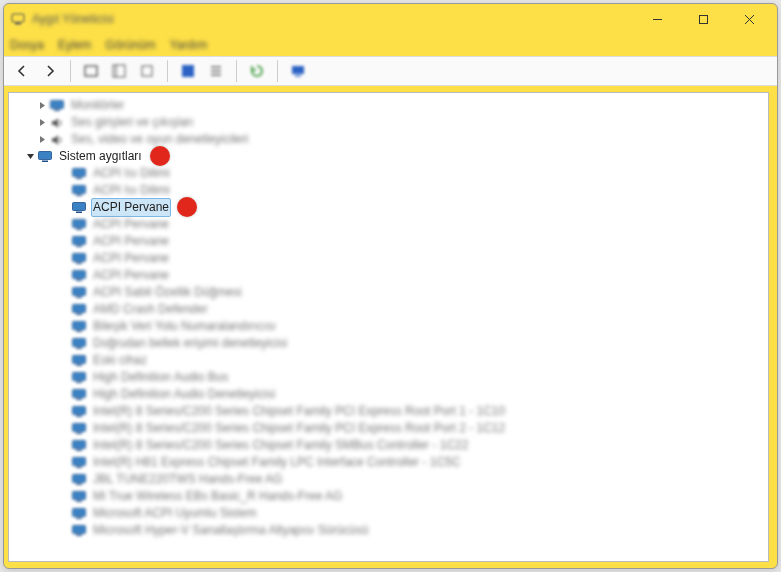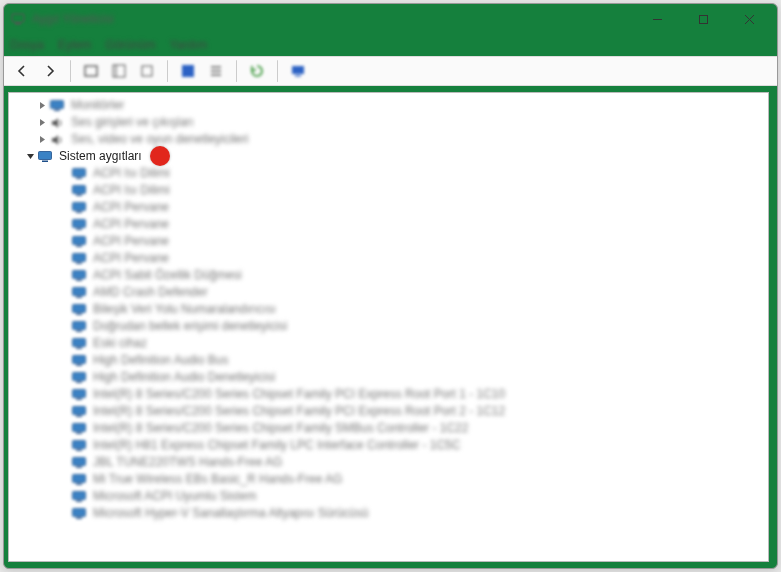--- a/index.html
+++ b/index.html
@@ -1,17 +1,17 @@
 <!DOCTYPE html>
 <html><head>
 <meta charset="utf-8">
 <style>
   * { margin:0; padding:0; box-sizing:border-box; font-family:"Segoe UI",Arial,sans-serif; }
   body { background:#e8e8e8; width:781px; height:572px; overflow:hidden; position:relative; }
-  .window { position:absolute; inset:3px; background:#15803d; border:1px solid #999; border-radius:6px; display:flex; flex-direction:column; box-shadow:0 2px 10px rgba(0,0,0,.15);text-align:center; }
+  .window { position:absolute; inset:3px; background:#fde047; border:1px solid #999; border-radius:6px; display:flex; flex-direction:column; box-shadow:0 2px 10px rgba(0,0,0,.15);text-align:center; }
   .titlebar { height:30px; display:flex; align-items:center; padding:0 6px; font-size:12px; color:#333; }
   .titlebar .t-icon { width:16px; height:16px; margin-right:6px; display:inline-flex; align-items:center; justify-content:center; color:#666; filter:blur(1px); }
   .titlebar .t-title { filter:blur(2px); color:#555; }
   .winbtns { margin-left:auto; display:flex; gap:2px; }
   .winbtn { width:44px; height:28px; display:flex; align-items:center; justify-content:center; color:#444; border-radius:4px; }
   .winbtn svg { width:11px; height:11px; }
   .menubar { height:22px; display:flex; align-items:center; padding:0 6px; gap:14px; font-size:12px; color:#444; filter:blur(2px); }
   .menubar span { cursor:default; }
   .toolbar { height:30px; border-top:1px solid #ddd; border-bottom:1px solid #ddd; display:flex; align-items:center; padding:0 6px; gap:4px; background:#fafafa; }
   .tbtn { width:24px; height:24px; display:flex; align-items:center; justify-content:center; border:1px solid transparent; border-radius:3px; color:#333; }
@@ -203,20 +203,30 @@
           </div>
           <div class="row blur" style="padding-left:62px">
             <span class="dev-icon">
               <svg viewBox="0 0 16 16">
                 <rect x="1.5" y="2.5" width="13" height="8" rx="1" fill="#3b82c4" stroke="#1d4e89" stroke-width="0.8"></rect>
                 <rect x="5" y="11.5" width="6" height="1.5" fill="#1d4e89"></rect>
               </svg>
             </span>
             <span class="label">ACPI Isı Dilimi</span>
           </div>
+          <div class="row selected hl" id="selrow" style="padding-left:62px">
+            <span class="dev-icon">
+              <svg viewBox="0 0 16 16">
+                <rect x="1.5" y="2.5" width="13" height="8" rx="1" fill="#3b82c4" stroke="#1d4e89" stroke-width="0.8"></rect>
+                <rect x="5" y="11.5" width="6" height="1.5" fill="#1d4e89"></rect>
+              </svg>
+            </span>
+            <span class="label">ACPI Pervane</span>
+            <span class="redcallout" id="co2" style="left: 168px; top: -2px;"></span>
+          </div>
           <div class="row blur" style="padding-left:62px">
             <span class="dev-icon">
               <svg viewBox="0 0 16 16">
                 <rect x="1.5" y="2.5" width="13" height="8" rx="1" fill="#3b82c4" stroke="#1d4e89" stroke-width="0.8"></rect>
                 <rect x="5" y="11.5" width="6" height="1.5" fill="#1d4e89"></rect>
               </svg>
             </span>
             <span class="label">ACPI Pervane</span>
           </div>
           <div class="row blur" style="padding-left:62px">

